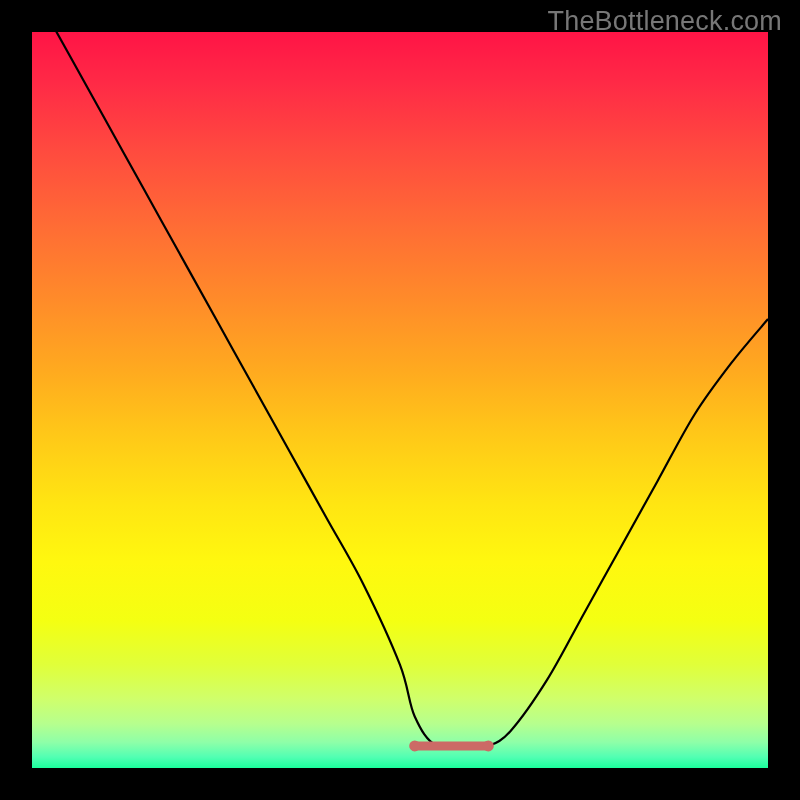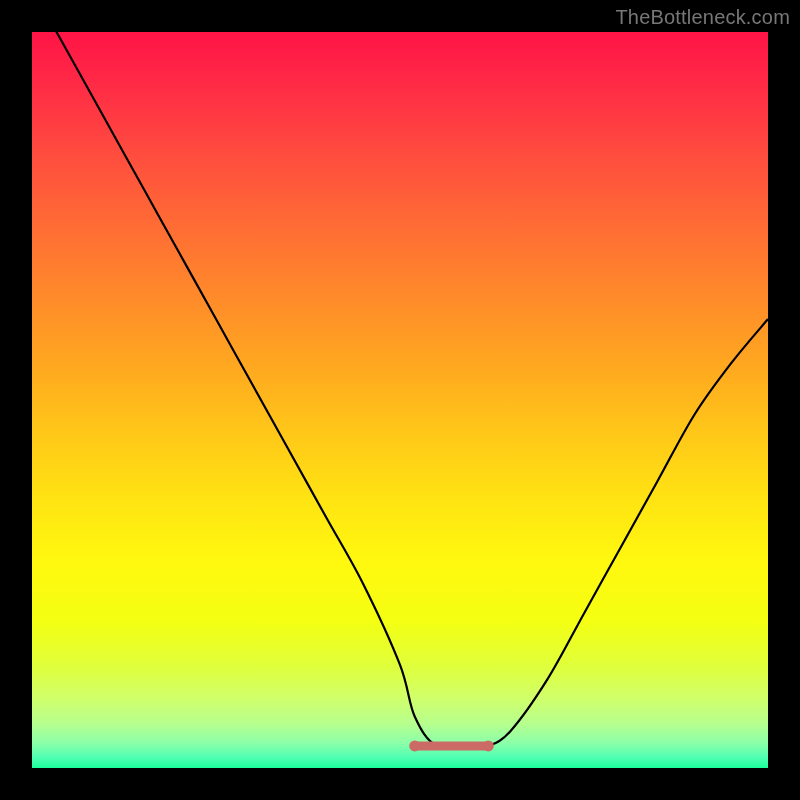--- a/index.html
+++ b/index.html
@@ -25,23 +25,23 @@
     height: 736px;
     overflow: hidden;
   }
   .gradient-bg {
     position: absolute;
     left: 0; top: 0; right: 0; bottom: 0;
   }
   .watermark {
     position: absolute;
     top: 6px;
-    right: 10px;
+    right: 18px;
     color: #777;
-    font-size: 20px;
+    font-size: 27px;
     font-weight: 500;
     letter-spacing: 0.2px;
     user-select: none;
   }
   svg.curve {
     position: absolute;
     left: 0; top: 0;
   }
 </style>
 </head>

